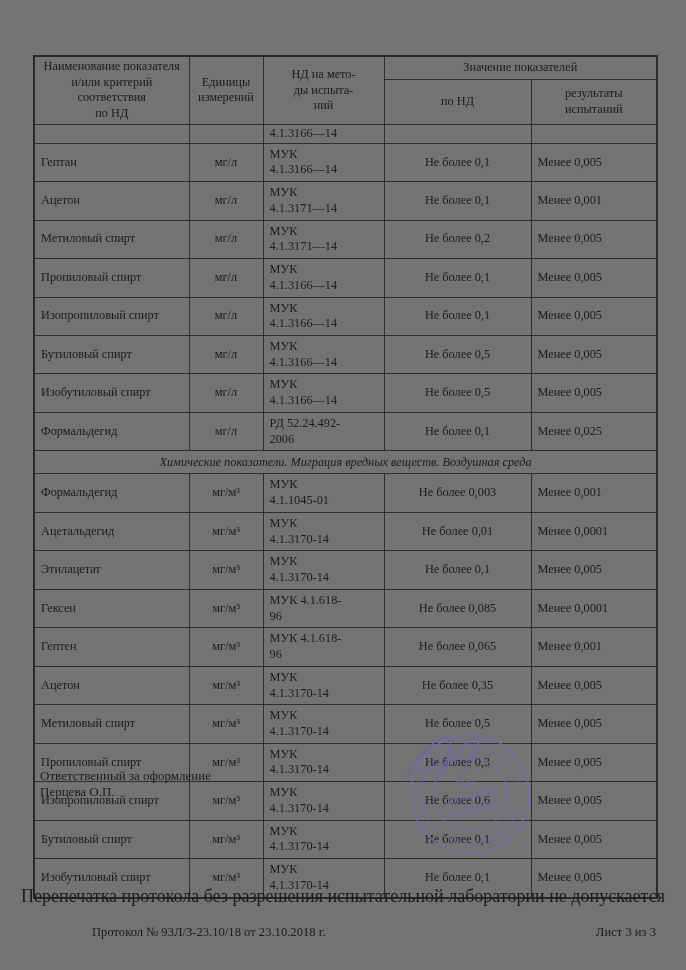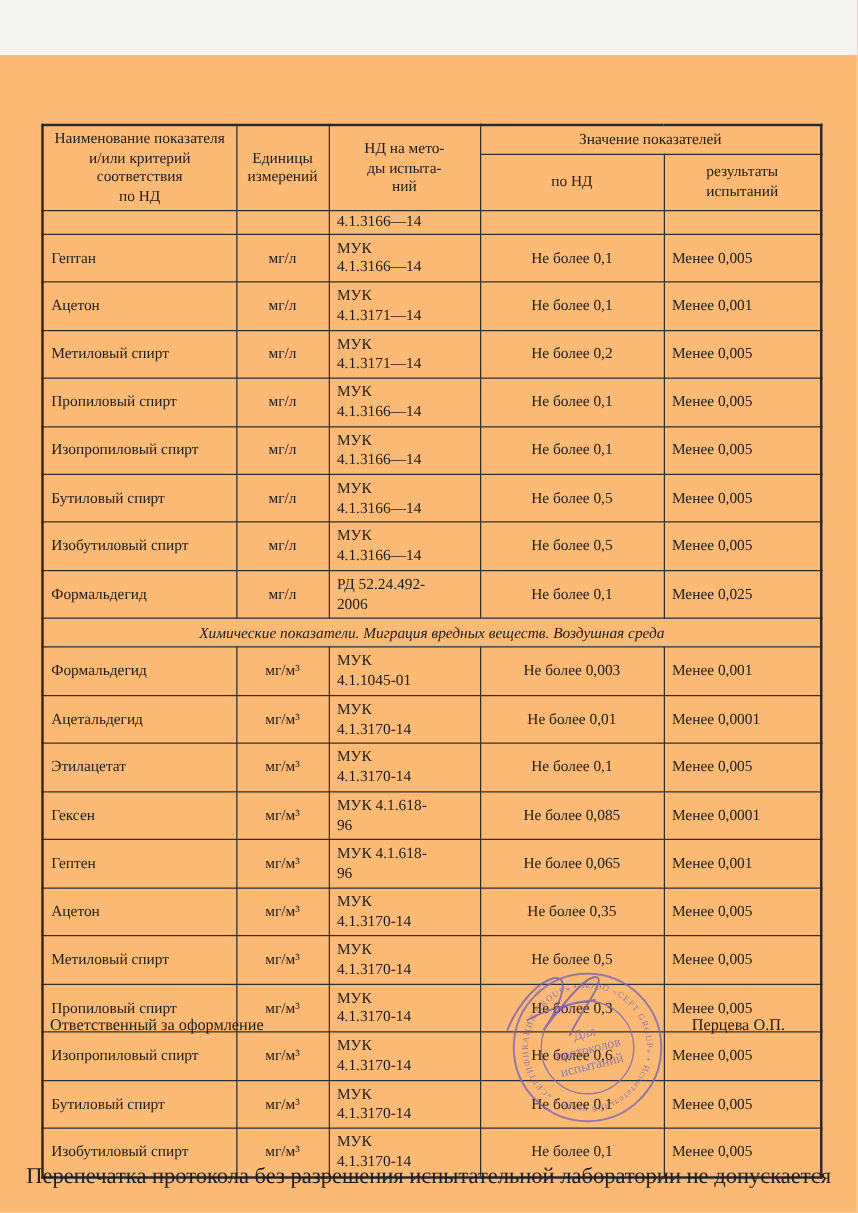--- a/index.html
+++ b/index.html
@@ -6,22 +6,21 @@
   body{
     width:686px;height:970px;
     background:#f4f4f2;
     font-family:"Liberation Serif","DejaVu Serif",serif;
     color:#1c1c1c;
     position:relative;
     overflow:hidden;
   }
   .page{
     position:absolute;inset:0;
-    background:#fdba74;
-    margin-top:44px;
+    background:#737373;
   }
   
   .table-wrap{
     position:absolute;left:33px;top:55px;width:623px;
   }
   table.results{
     border-collapse:collapse;
     width:623px;
     table-layout:fixed;
     font-size:12.3px;
@@ -52,20 +51,21 @@
     height:16px;
     font-style:italic;
   }
   
   .signoff{
     position:absolute;
     left:40px;right:58px;top:768px;
     display:flex;
     justify-content:space-between;
     font-size:13px;
+    flex-direction:column;
   }
   
   .stamp{
     position:absolute;
     left:392px;top:714px;
     width:160px;height:158px;
     pointer-events:none;
   }
   
   .footer-note{
@@ -303,14 +303,18 @@
         <text x="78" y="85" font-size="11">протоколов</text>
         <text x="78" y="98" font-size="11">испытаний</text>
       </g>
       <path d="M 14,66 C 28,30 62,12 58,34 C 54,54 36,74 46,62 C 58,46 78,20 86,24 C 92,28 72,52 64,70
            M 30,58 C 44,50 66,44 84,42" fill="none" stroke="#7560b3" stroke-width="1.5" stroke-linecap="round"></path>
     </g>
   </svg>
 
   <div class="footer-note fn1">Перепечатка протокола без разрешения испытательной лаборатории не допускается</div>
 
+  <div class="footer-bottom">
+    <span>Протокол № 93Л/З-23.10/18 от 23.10.2018 г.</span>
+    <span>Лист 3 из 3</span>
+  </div>
 
 </div>
 
 </body></html>

